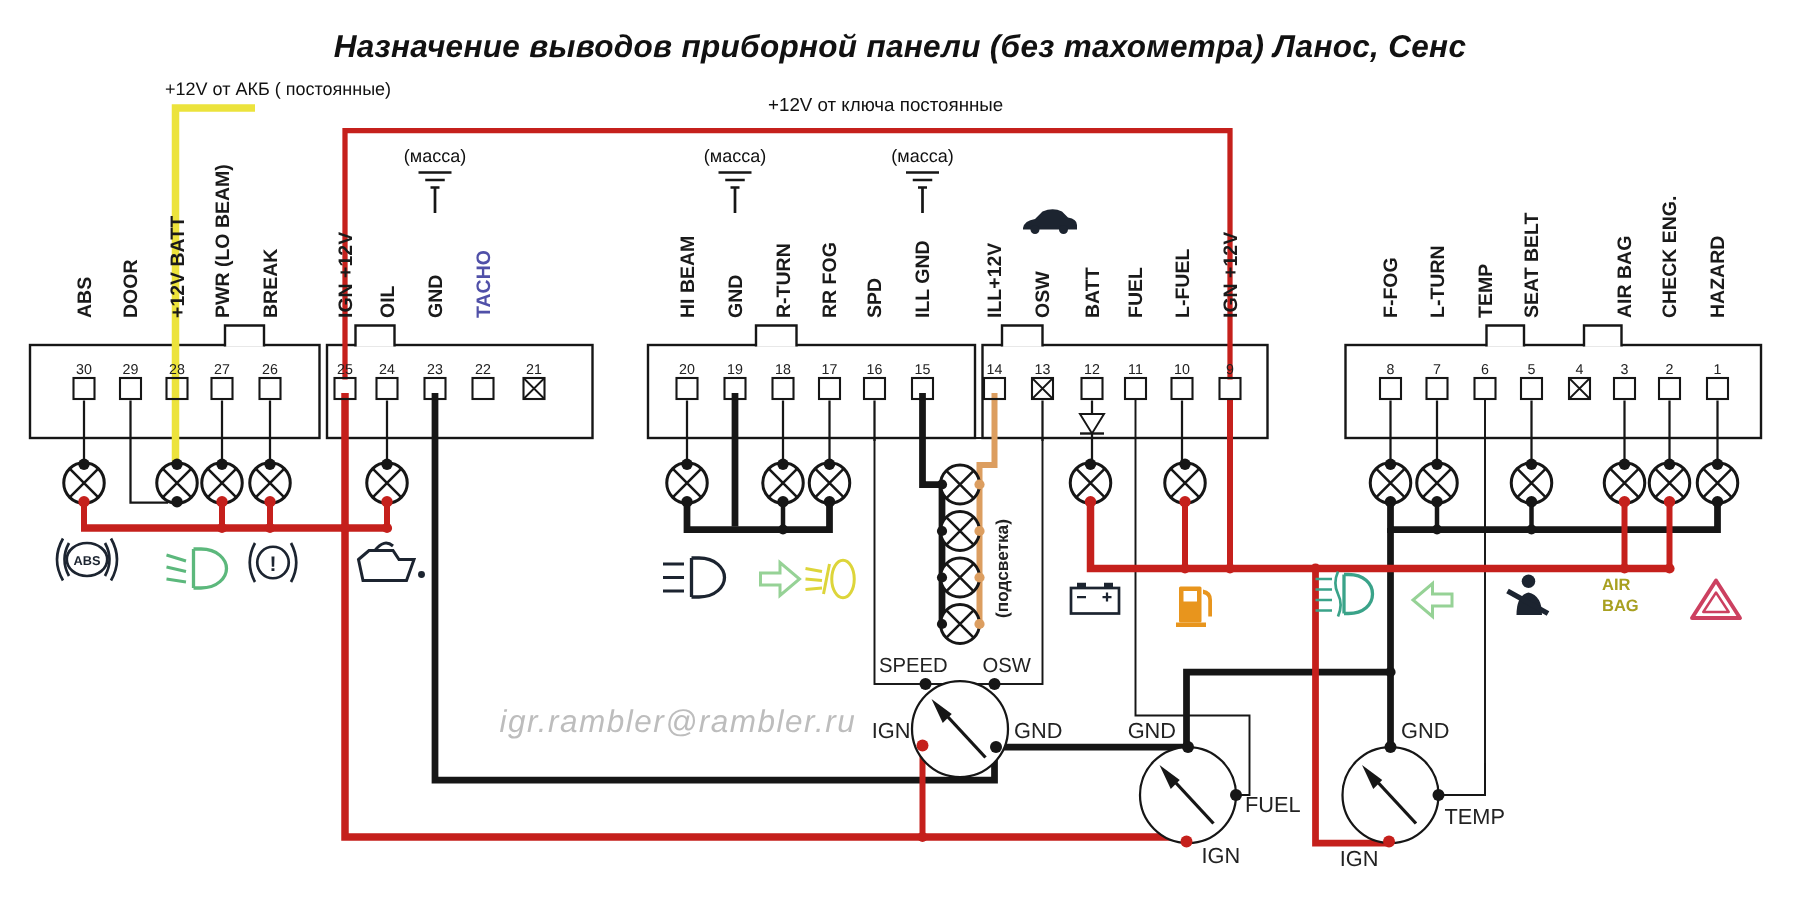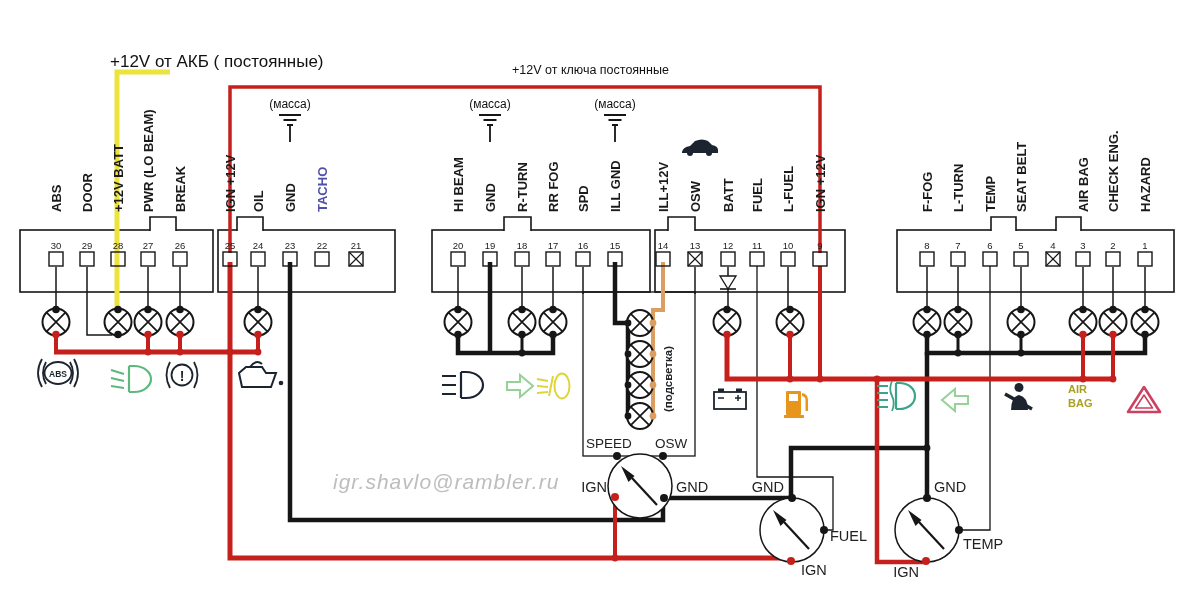--- a/index.html
+++ b/index.html
@@ -1,21 +1,21 @@
 <!DOCTYPE html>
 <html><head>
 <meta charset="utf-8">
 <style>
   html,body{margin:0;padding:0;background:#fff;}
   #canvas{position:relative;width:1200px;height:605px;background:#ffffff;overflow:hidden;
           font-family:"Liberation Sans",sans-serif;}
   #diagram{position:absolute;left:0;top:0;}
   .txt{position:absolute;color:#111;}
   #title{left:0;right:0;top:20px;text-align:center;font-size:21px;font-weight:bold;font-style:italic;letter-spacing:.2px;}
-  #akb{left:110px;top:52px;font-size:17px;}
+  #akb{left:110px;top:52px;font-size:12px;}
   #ignkey{left:512px;top:63px;font-size:12.5px;}
   #watermark{left:333px;top:470px;font-size:21px;font-style:italic;color:#bdbdbd;letter-spacing:1px;}
 </style>
 </head>
 <body>
 
 <div id="canvas">
   <svg id="diagram" width="1200" height="605" viewBox="0 0 1200 605">
       <g>
         <rect x="20" y="230" width="193" height="62" fill="#fff" stroke="#161616" stroke-width="1.6"></rect>
@@ -481,16 +481,17 @@
       </g>
       <g transform="translate(1068,383)">
         <text x="0" y="10" font-size="11" font-weight="bold" font-family="Liberation Sans, sans-serif" fill="#a8a020">AIR</text>
       <text x="0" y="24" font-size="11" font-weight="bold" font-family="Liberation Sans, sans-serif" fill="#a8a020">BAG</text>
       </g>
       <g transform="translate(1127,384)">
     <path d="M17,3 L33,28 H1 Z" fill="none" stroke="#cc4060" stroke-width="2.6" stroke-linejoin="round"></path>
     <path d="M17,11 L25.5,24 H8.5 Z" fill="none" stroke="#cc4060" stroke-width="1.6" stroke-linejoin="round"></path>
       </g>
     </svg>
+  <div class="txt" id="title">Назначение выводов приборной панели (без тахометра) Ланос, Сенс</div>
   <div class="txt" id="akb">+12V от АКБ ( постоянные)</div>
   <div class="txt" id="ignkey">+12V от ключа постоянные</div>
-  <div class="txt" id="watermark">igr.shavlo@rambler.ru</div>
+  <div class="txt" id="watermark">igr.rambler@rambler.ru</div>
 </div>
 
 </body></html>

